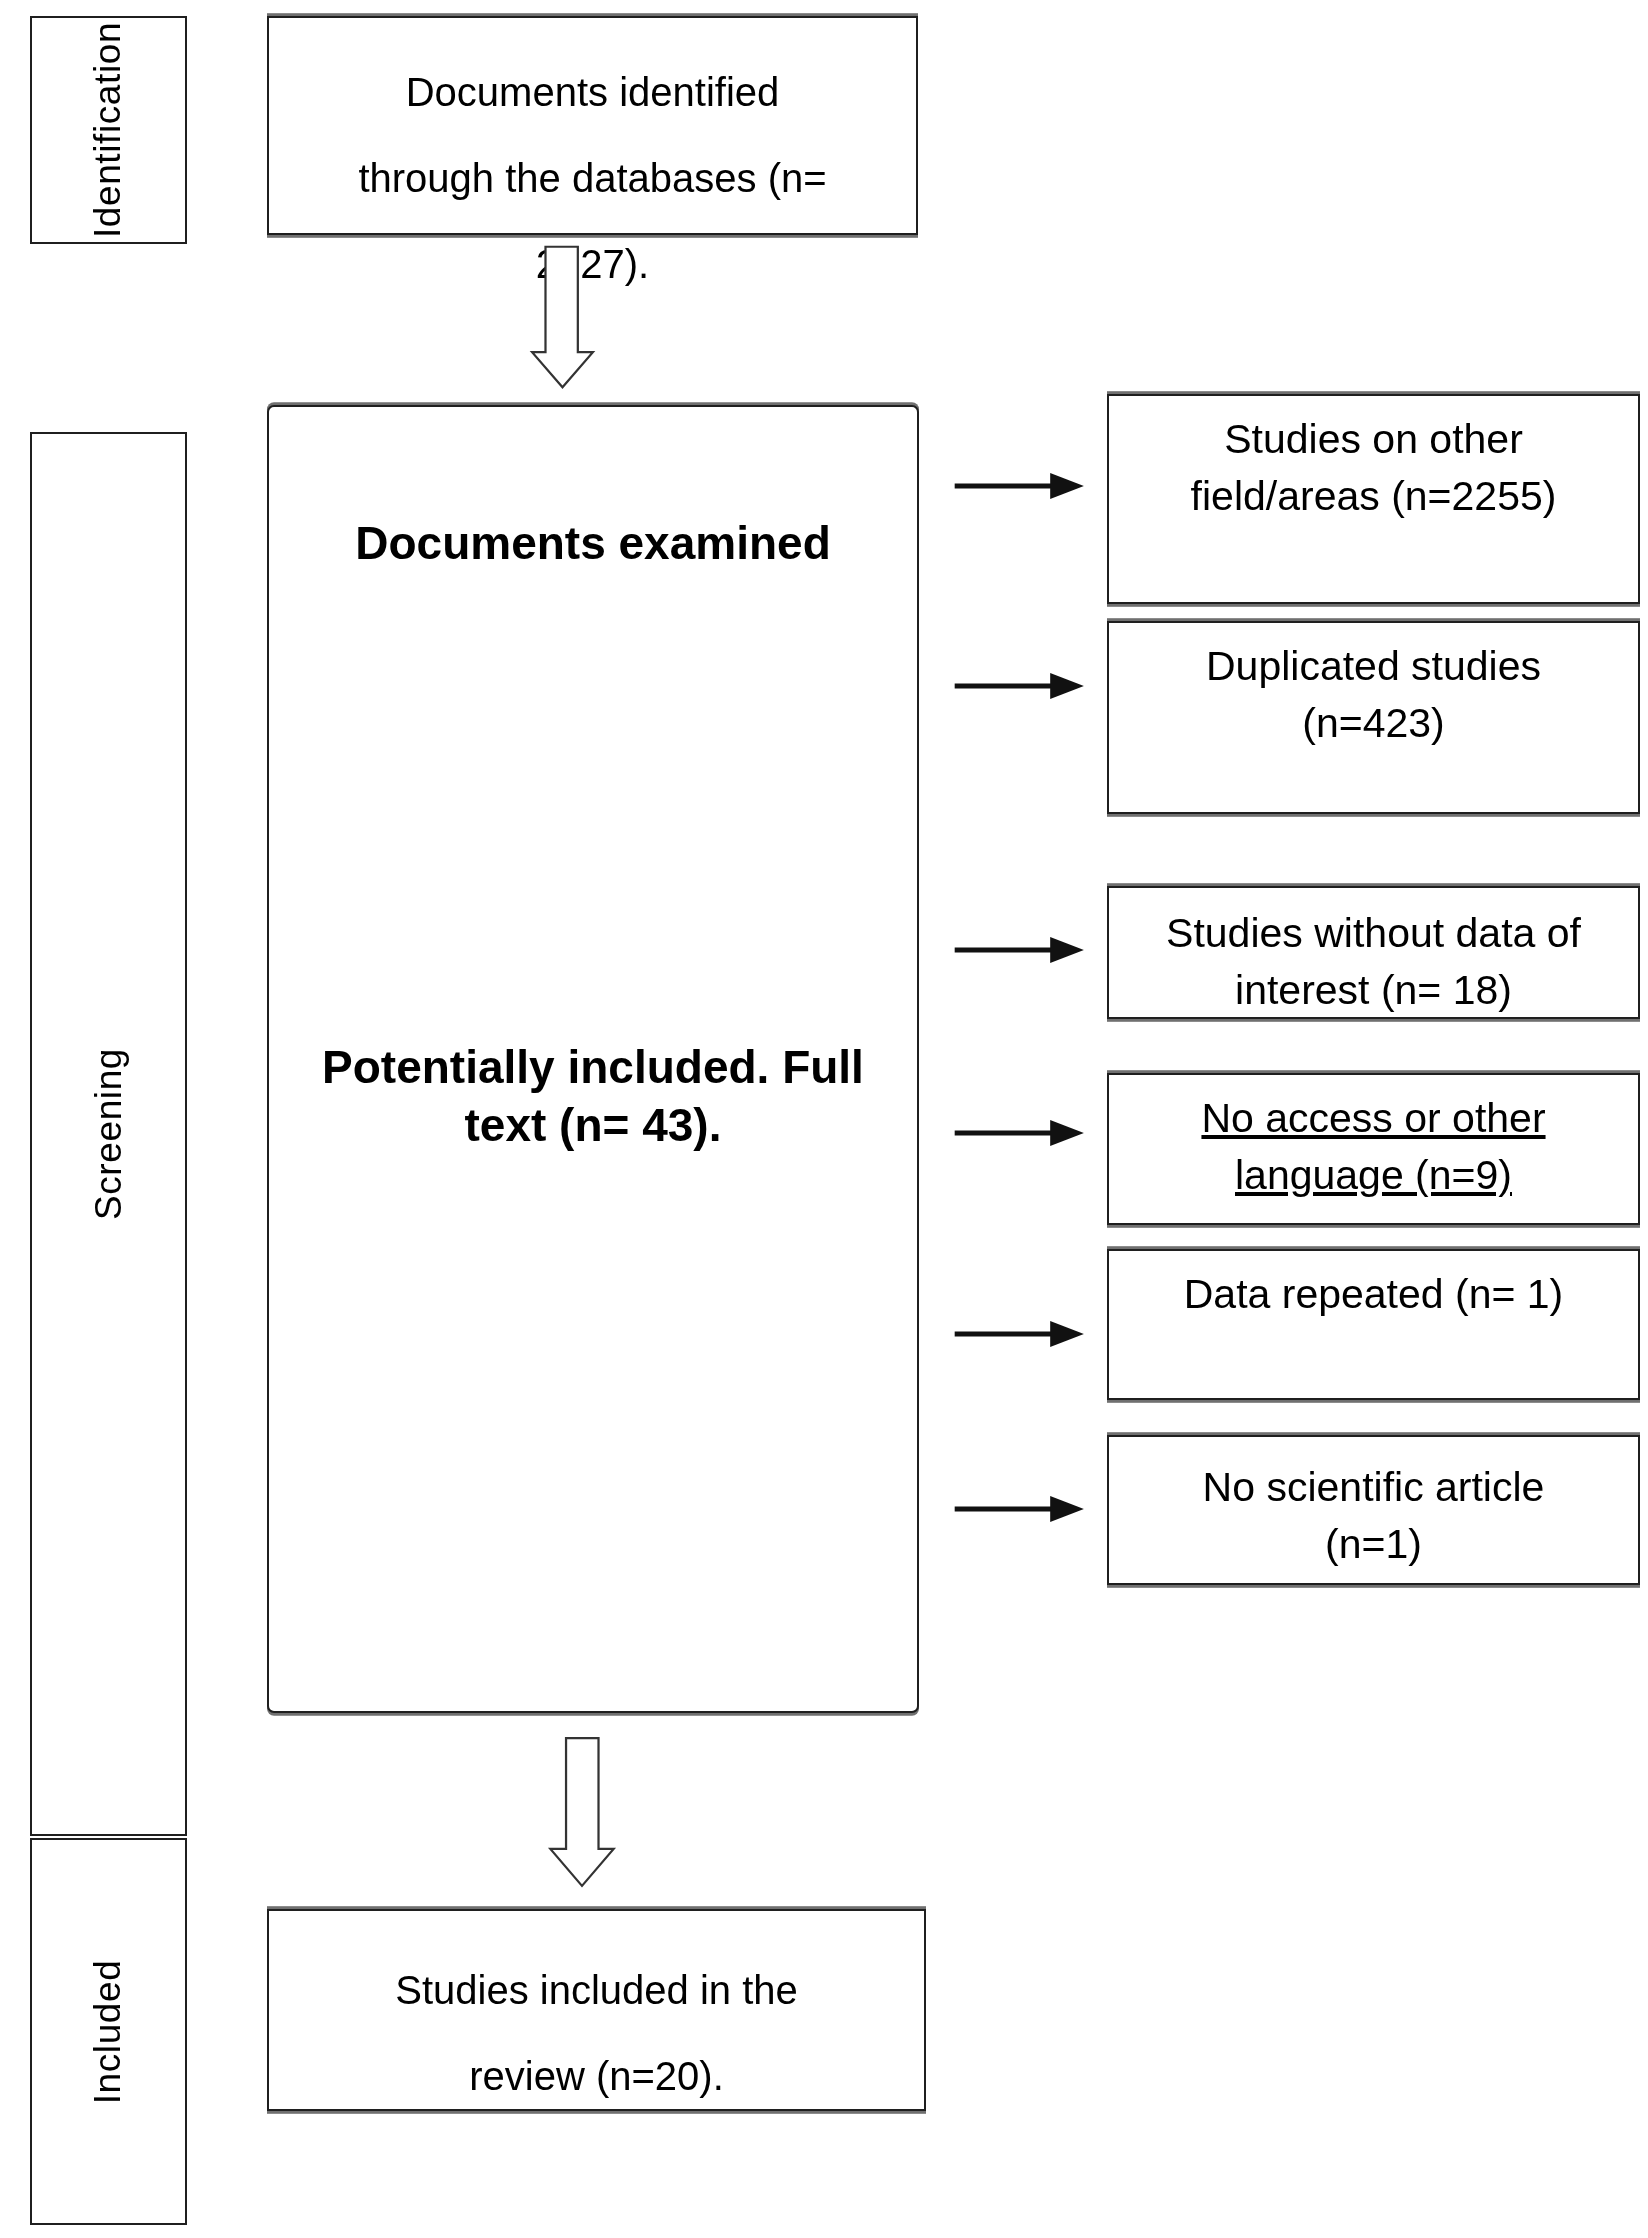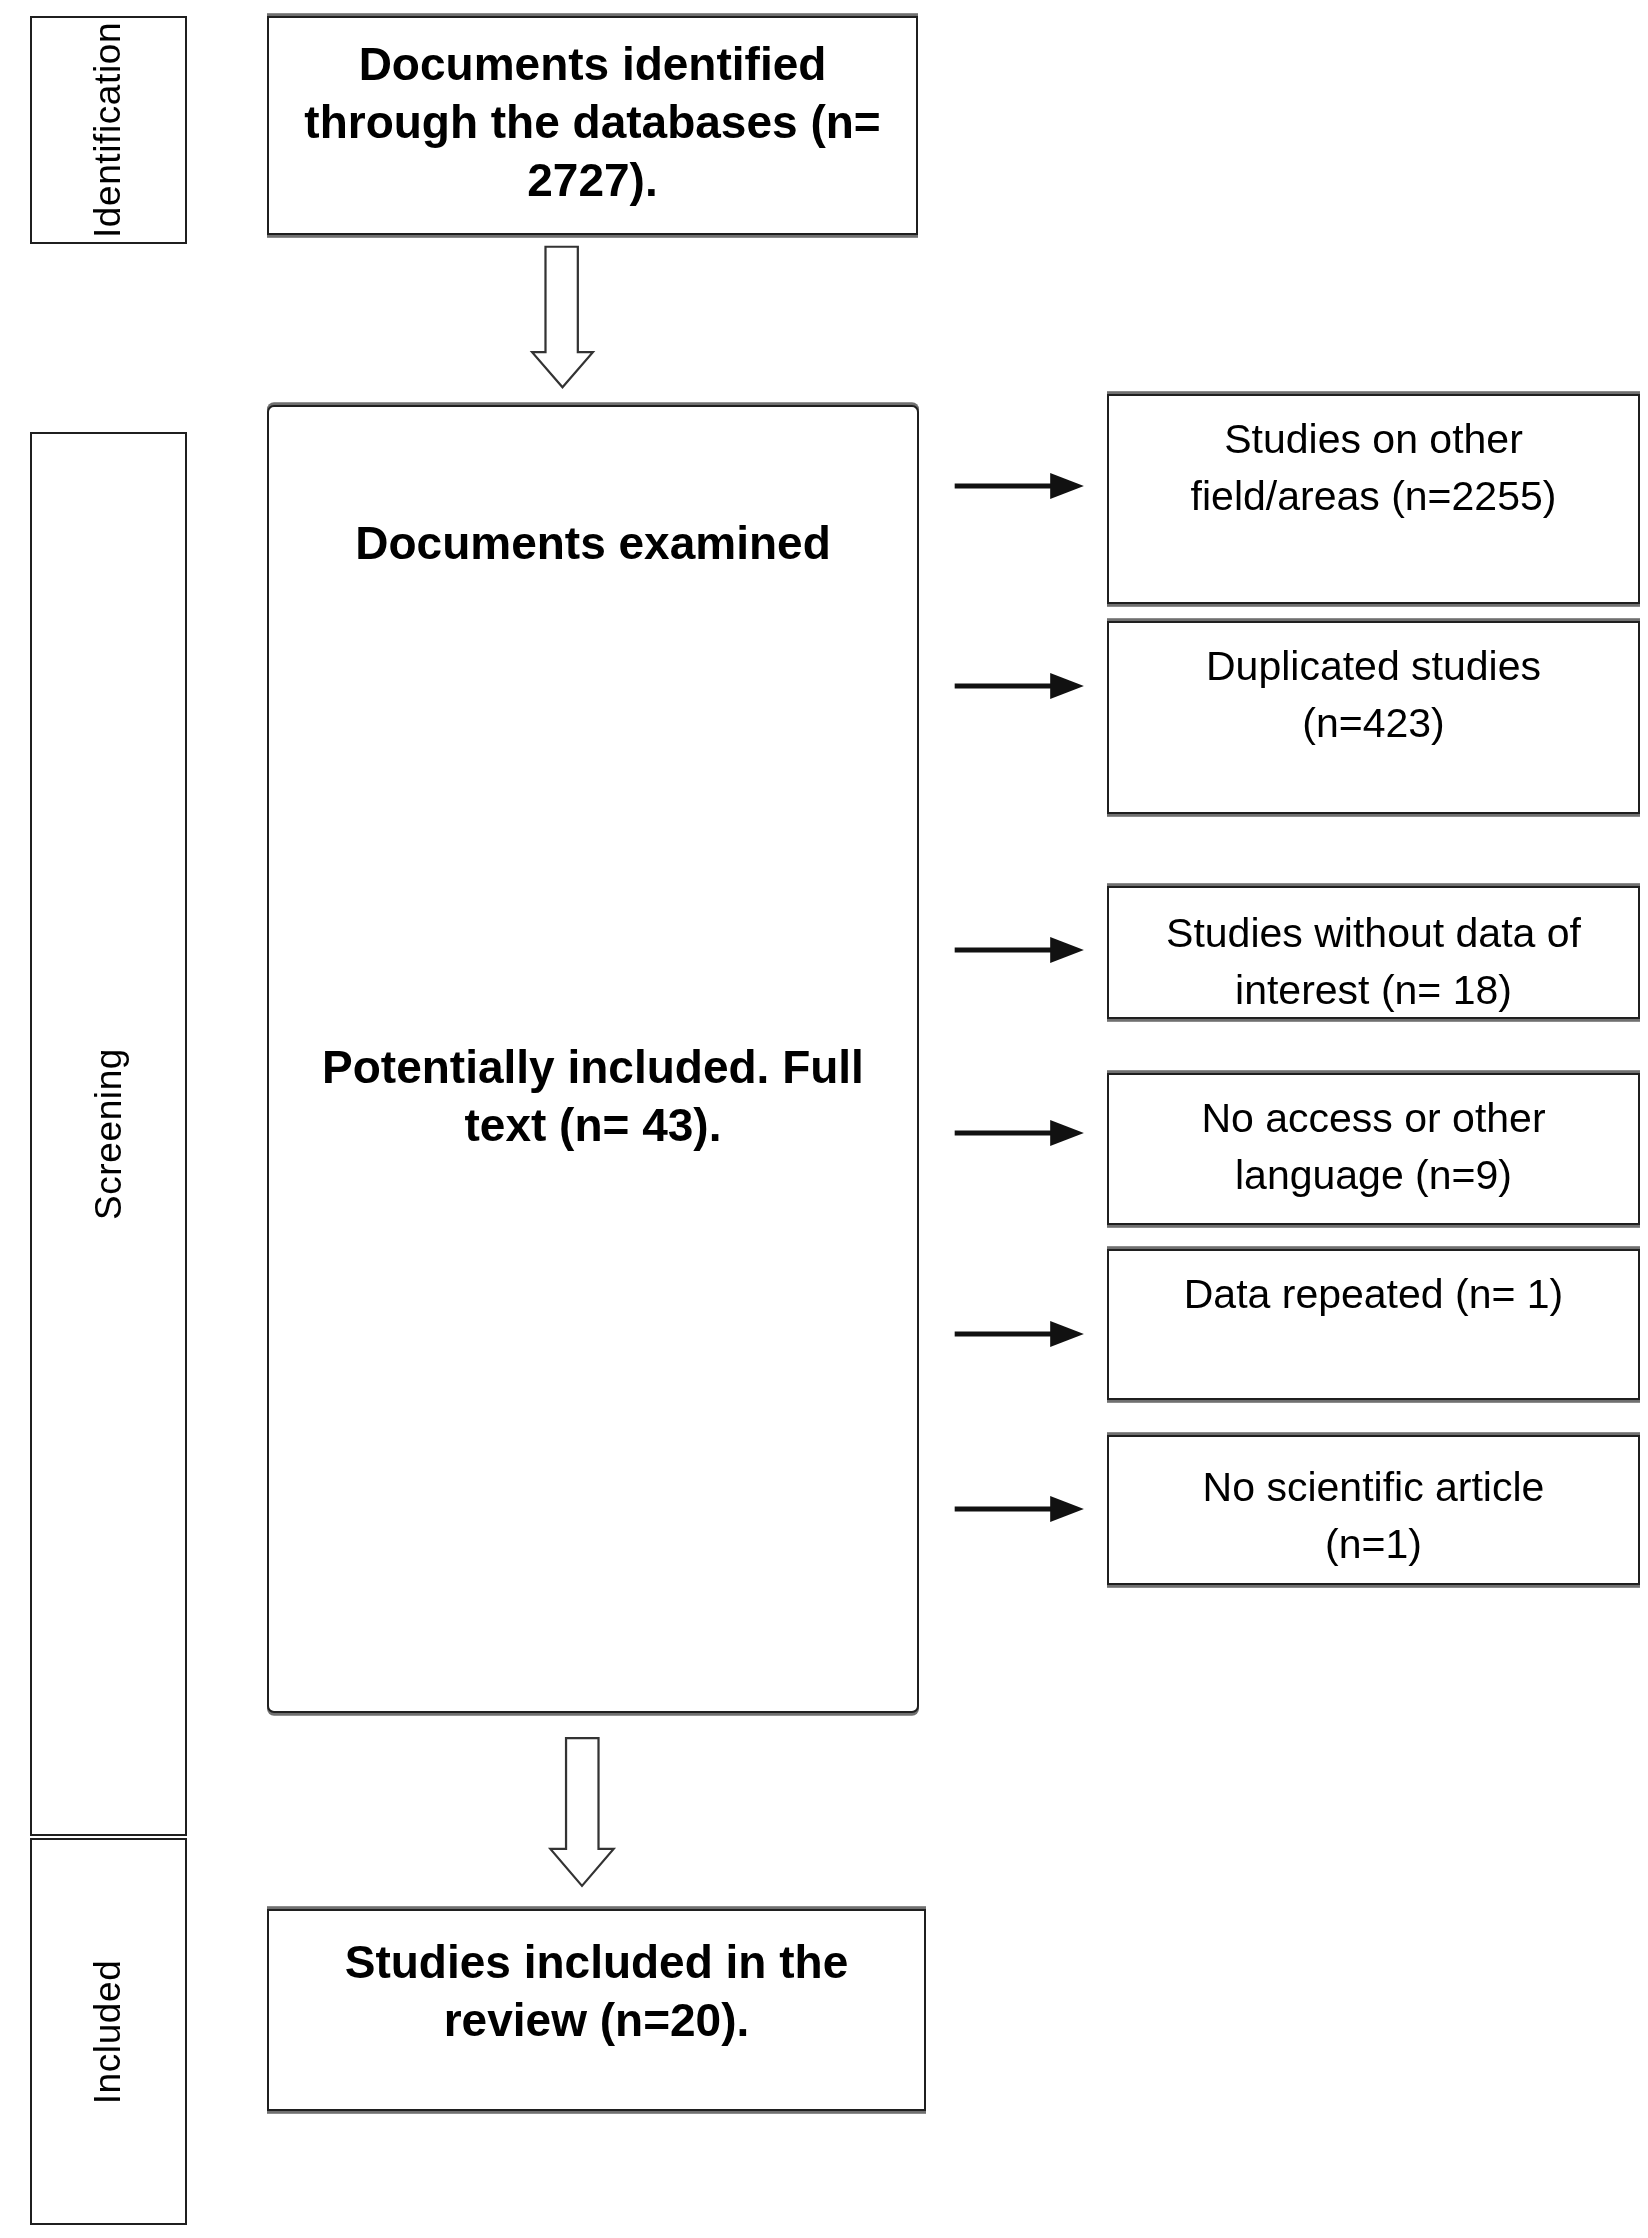--- a/index.html
+++ b/index.html
@@ -17,21 +17,21 @@
     transform:rotate(-90deg); white-space:nowrap;
     font-size:37px; letter-spacing:0.6px; color:#000;
   }
   
   .cbox {
     position:absolute; box-sizing:border-box; background:#fff;
     border:2.2px solid #1f1f1f;
     box-shadow:0 2.8px 0 #707070, 0 -2.8px 0 #707070;
     text-align:center;
   }
-  .bold .ln { font-weight:bold; font-size:46px; line-height:58px; }
+  .bold .ln { font-weight:normal; font-size:40px; line-height:58px;margin-top:28px; }
   .reg  .ln { font-weight:normal; font-size:41px; line-height:57px; }
   .tblock { position:absolute; left:0; right:0; text-align:center; }
   .tblock .ln { font-weight:bold; font-size:46px; line-height:58px; }
   svg.arrow { position:absolute; overflow:visible; }
 </style>
 </head>
 <body>
 
 <div id="stage">
 
@@ -95,21 +95,21 @@
     <div class="ln">field/areas (n=2255)</div>
   </div>
   <div class="cbox reg" style="left:1107px;top:621px;width:533px;height:193px;padding-top:14.6px;">
     <div class="ln">Duplicated studies</div>
     <div class="ln">(n=423)</div>
   </div>
   <div class="cbox reg" style="left:1107px;top:886px;width:533px;height:133px;padding-top:17px;">
     <div class="ln">Studies without data of</div>
     <div class="ln">interest (n= 18)</div>
   </div>
-  <div class="cbox reg" style="left:1107px;top:1073px;width:533px;height:152px;padding-top:14.6px;">
+  <div class="cbox reg" style="left:1107px;top:1073px;width:533px;height:152px;padding-top:14.6px;text-decoration:underline;">
     <div class="ln">No access or other</div>
     <div class="ln">language (n=9)</div>
   </div>
   <div class="cbox reg" style="left:1107px;top:1249px;width:533px;height:151px;padding-top:14.6px;">
     <div class="ln">Data repeated (n= 1)</div>
   </div>
   <div class="cbox reg" style="left:1107px;top:1435px;width:533px;height:150px;padding-top:22px;">
     <div class="ln">No scientific article</div>
     <div class="ln">(n=1)</div>
   </div>

